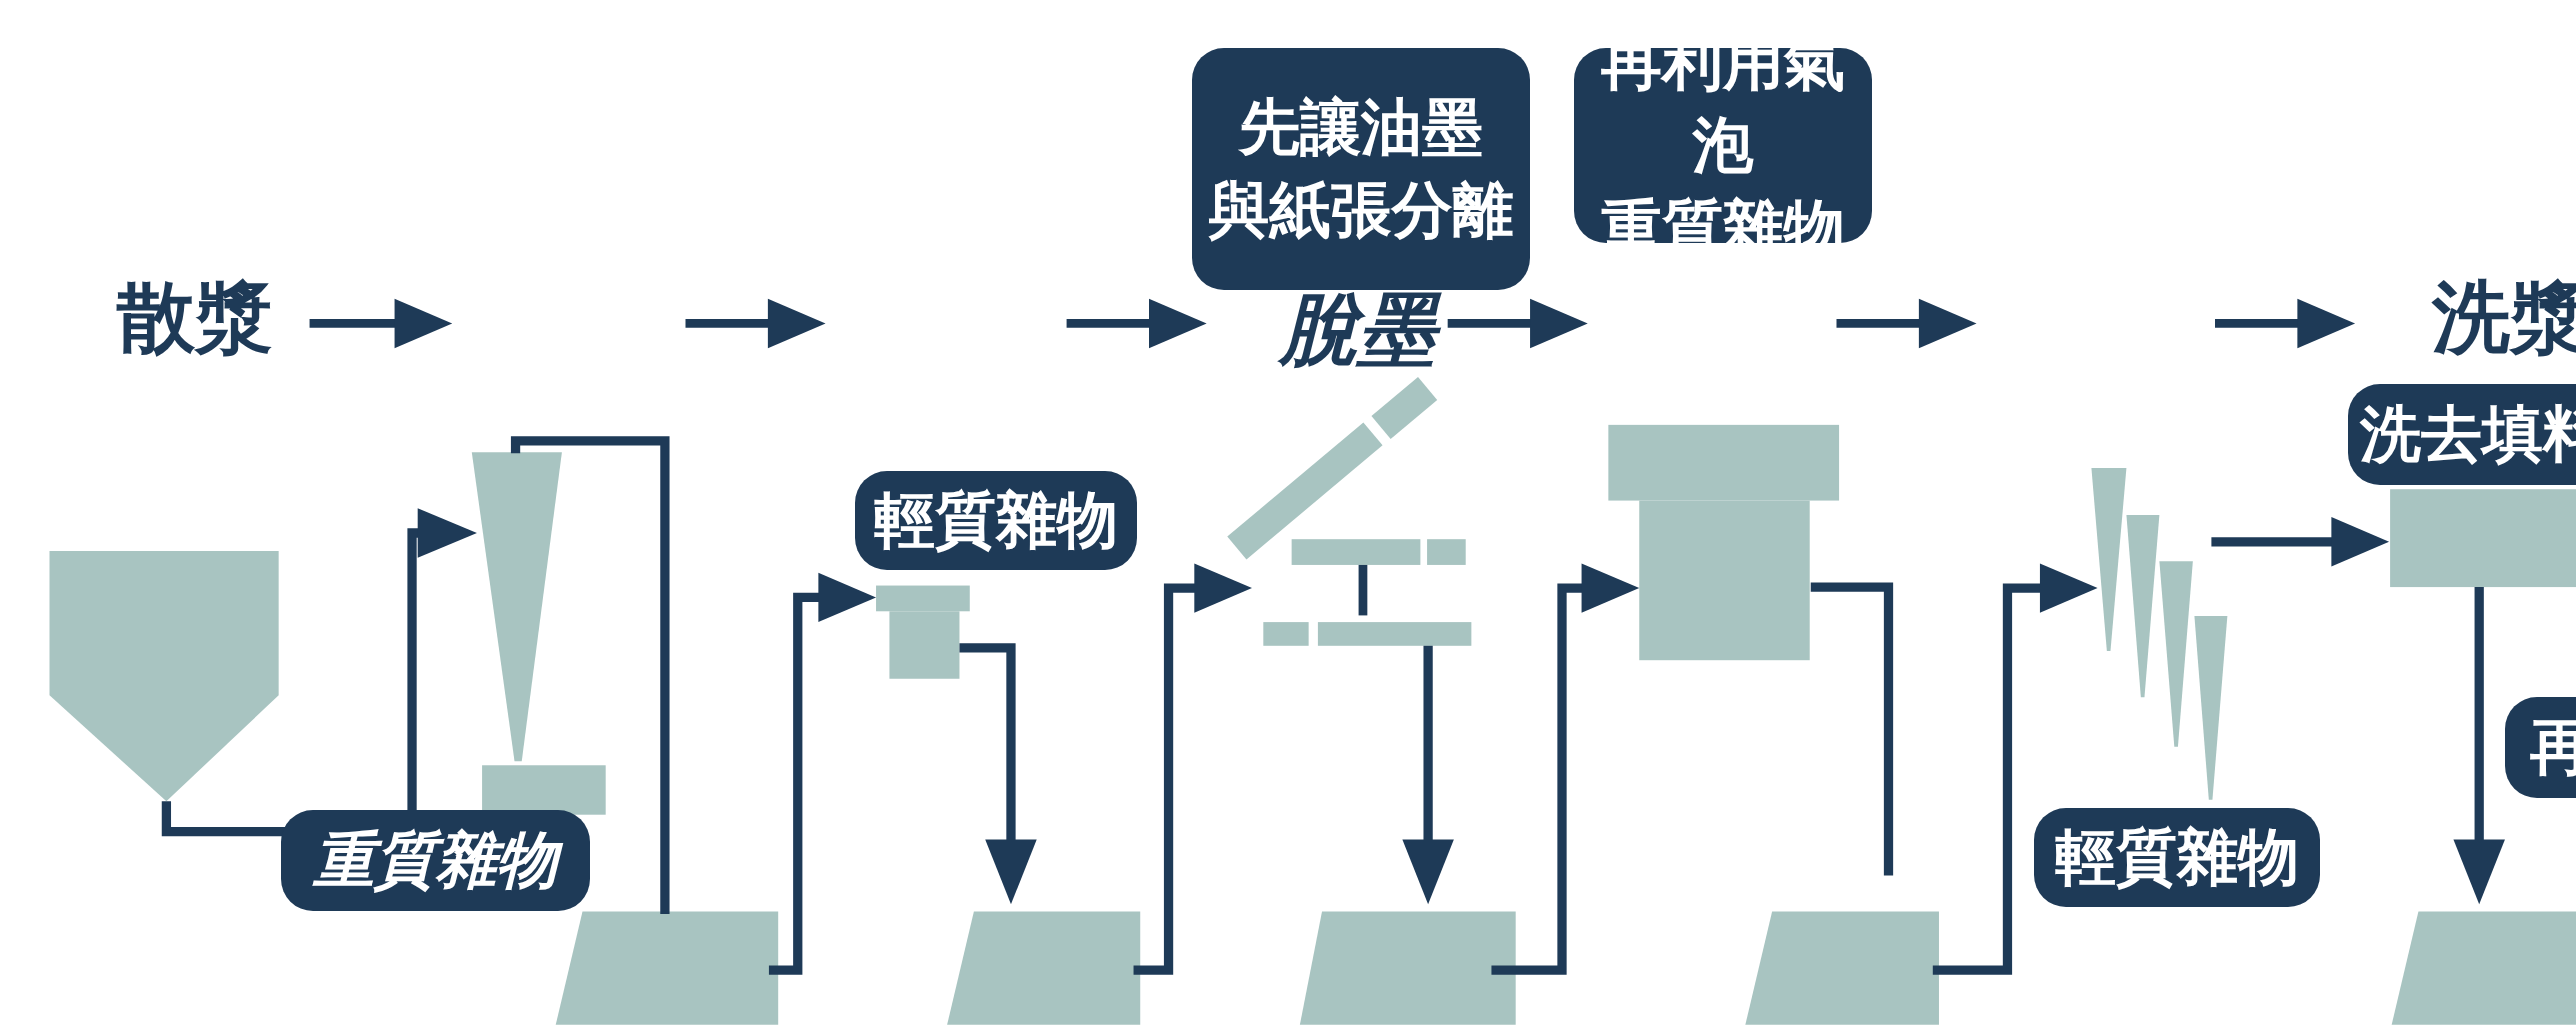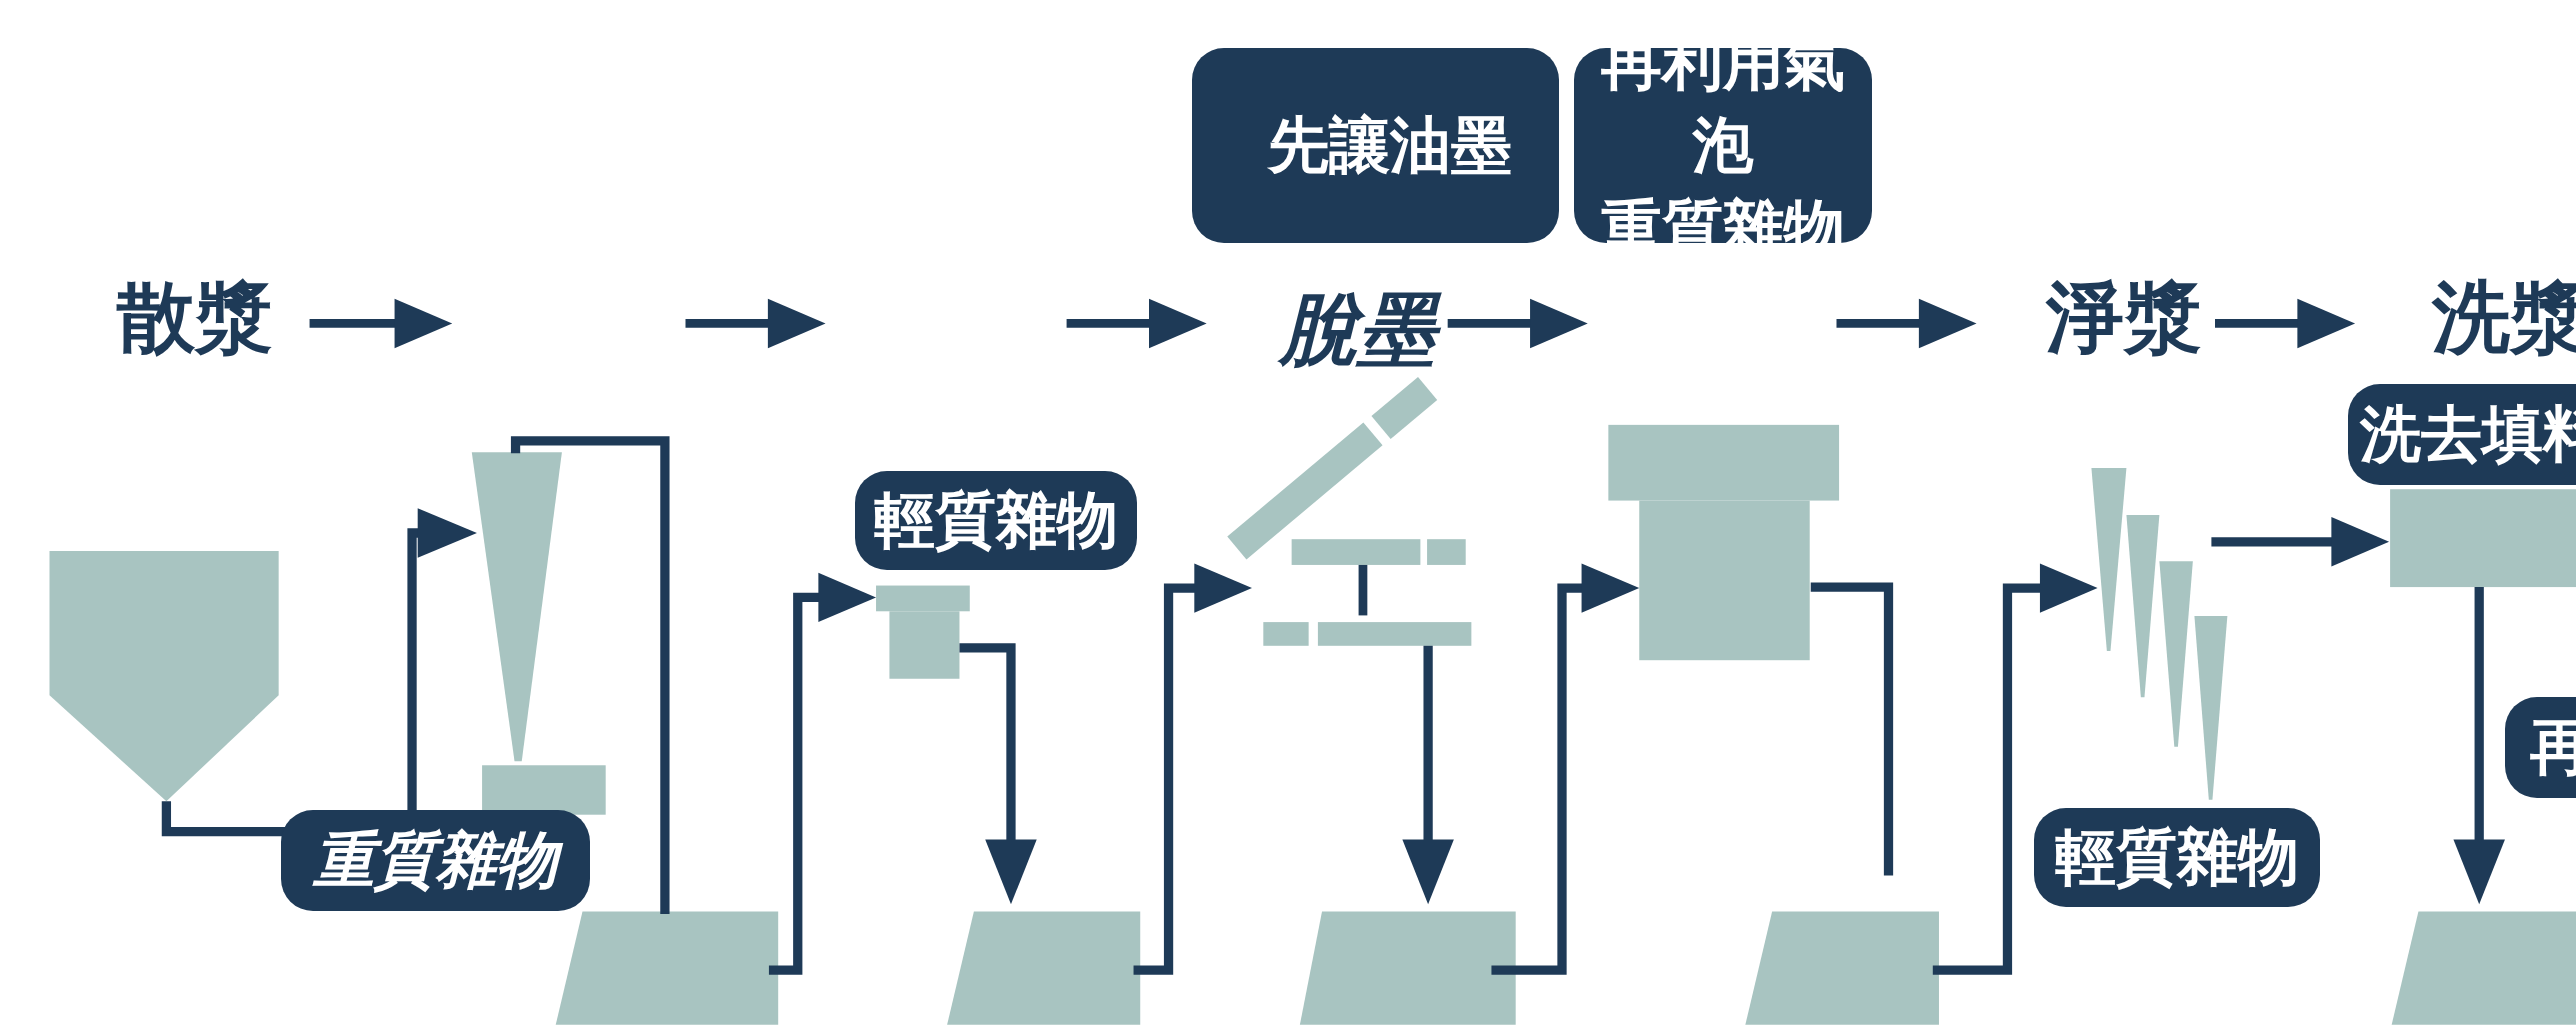--- a/index.html
+++ b/index.html
@@ -154,25 +154,25 @@
     </g>
 
     <g>
       <path class="flow" d="M4813,1140 V1632"></path>
       <polygon class="navy-fill" points="4763,1630 4863,1630 4813,1756"></polygon>
     </g>
   </svg>
 
   <div class="stage-title" style="left:46px;top:276px;">散漿</div>
   <div class="stage-title" style="left:1209px;top:288px;font-style:italic;">脫墨</div>
-  <div class="stage-title" style="left:1975px;top:276px;">淨漿</div>
   <div class="stage-title" style="left:2361px;top:276px;">洗漿</div>
 
-  <div class="pill callout" style="left:1192px;top:48px;width:338px;height:195px;padding-left:29px;">
+  <div class="pill callout" style="left:1192px;top:48px;width:338px;height:242px;">
     <div>先讓油墨</div>
+    <div>與紙張分離</div>
   </div>
   <div class="pill callout" style="left:1574px;top:48px;width:298px;height:195px;">
     <div>再利用氣泡</div>
     <div>重質雜物</div>
   </div>
 
   <div class="pill label-box" style="left:281px;top:810px;width:309px;height:101px;font-style:italic;">重質雜物</div>
 
   <div class="pill label-box" style="left:855px;top:471px;width:282px;height:99px;">輕質雜物</div>
 

